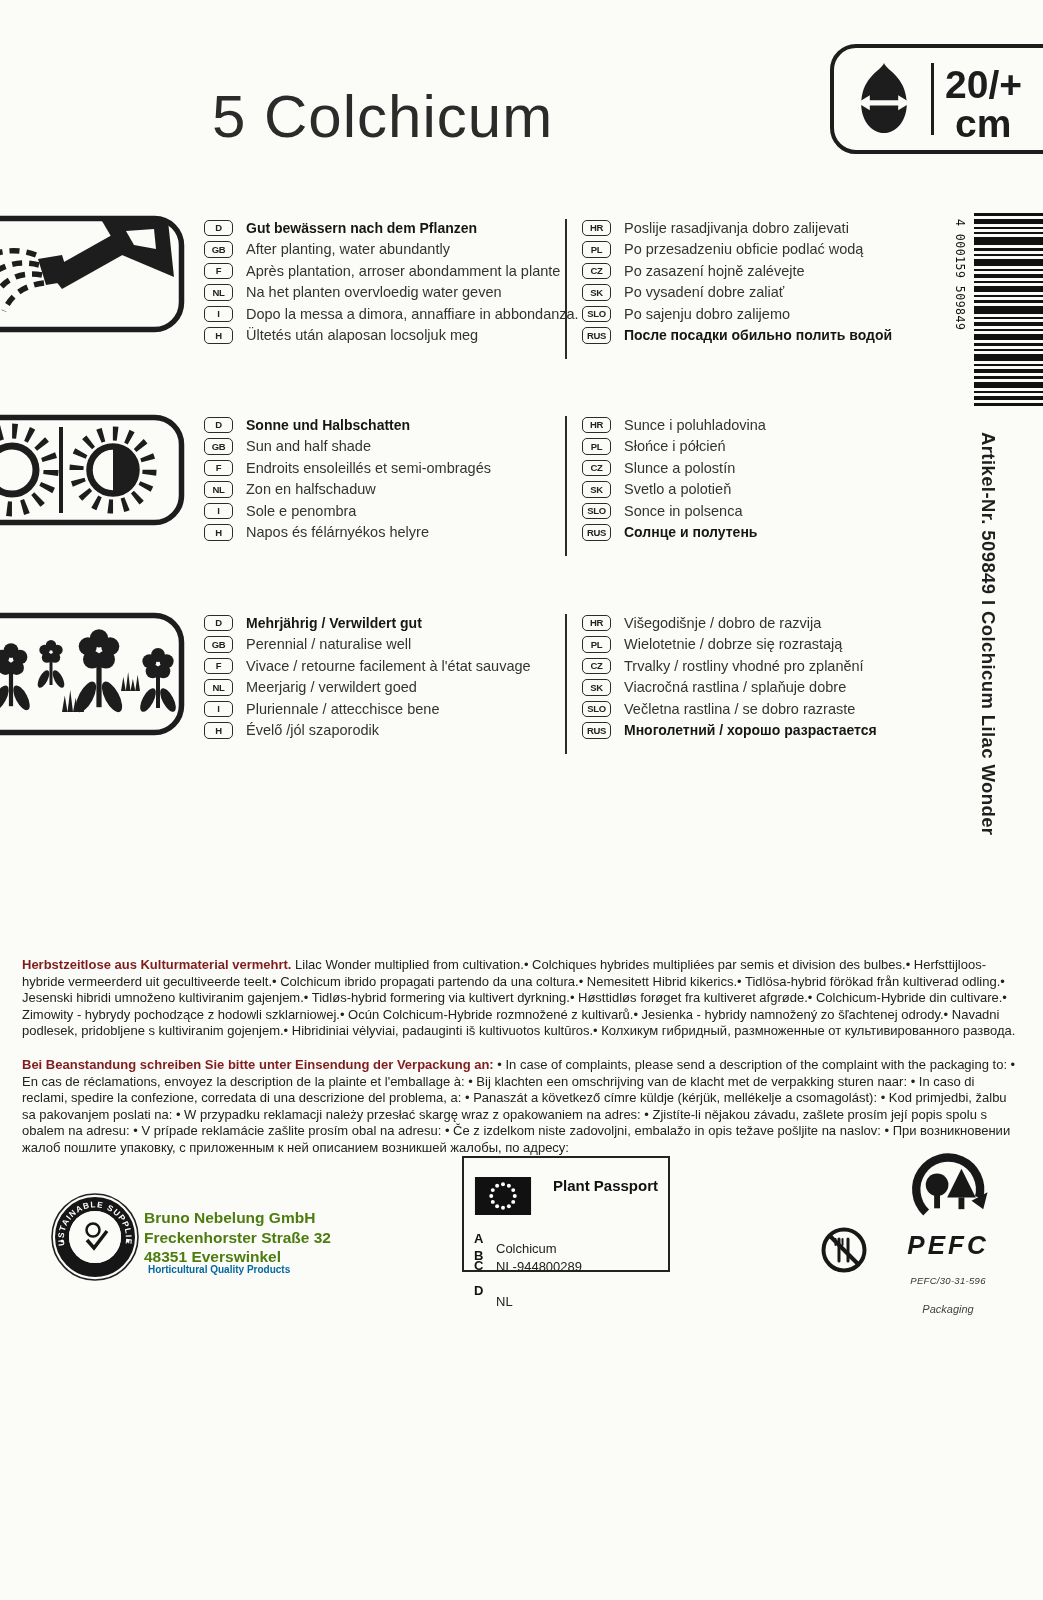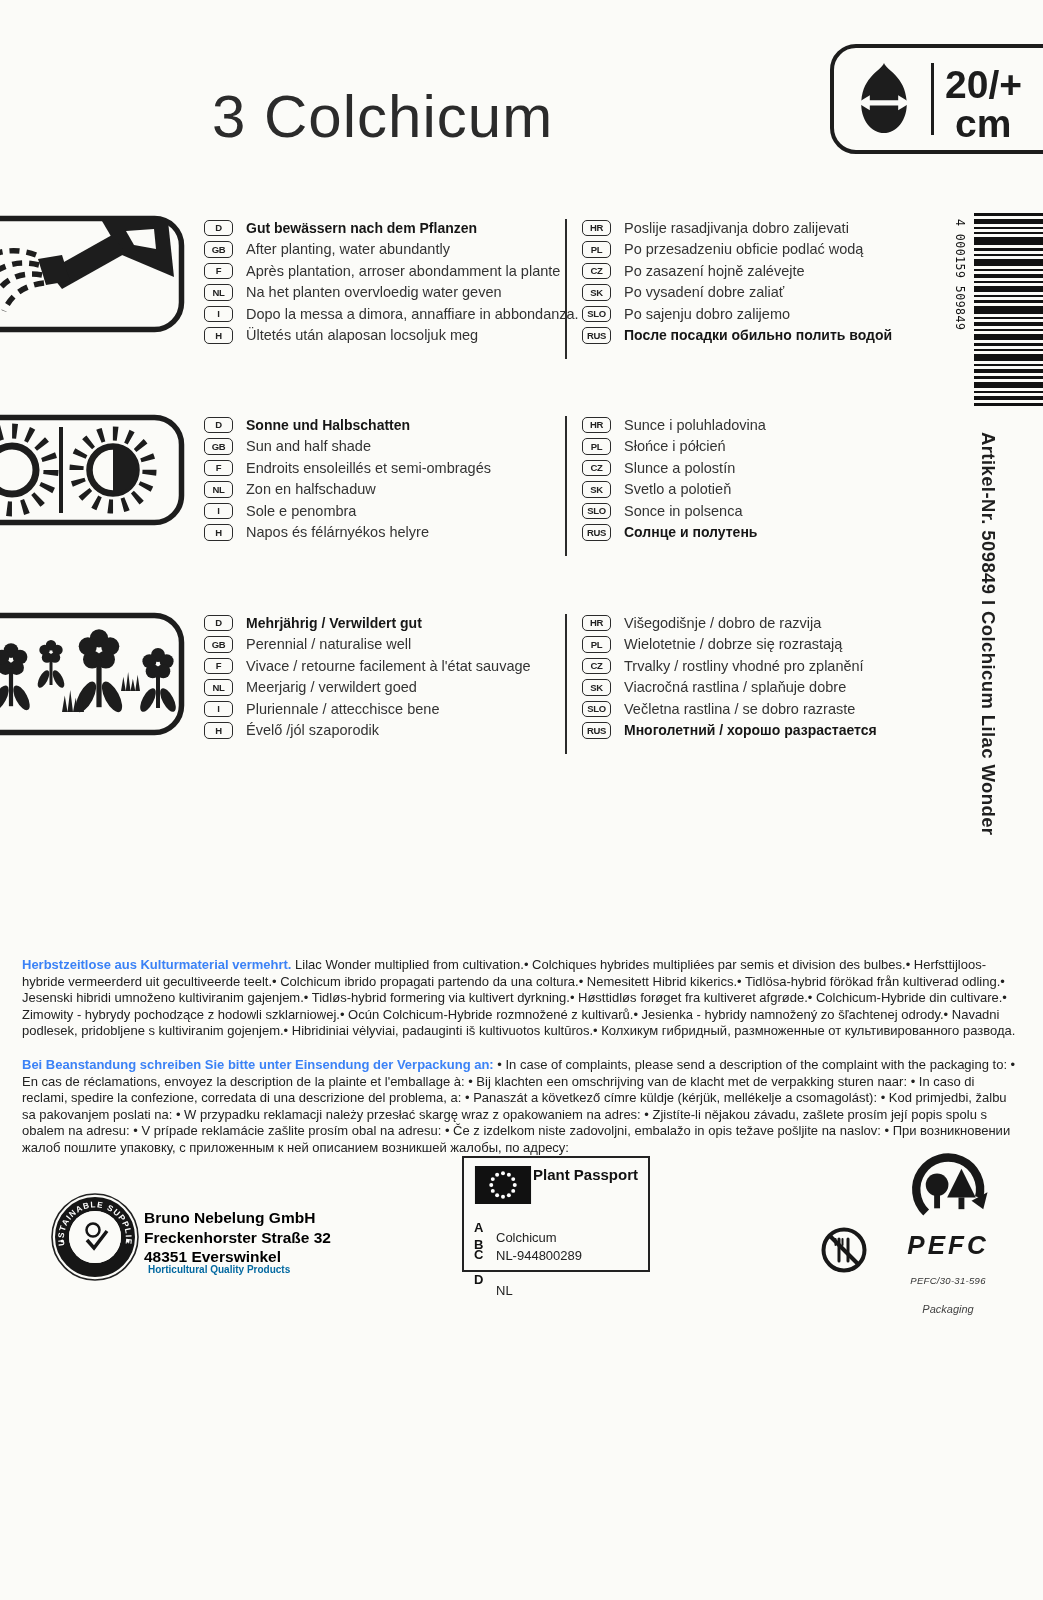--- a/index.html
+++ b/index.html
@@ -40,42 +40,42 @@
   .col-right{left:582px;}
   .lrow{display:flex;align-items:center;height:21.5px;}
   .code{flex:none;width:27px;height:14.5px;border:1.8px solid #2b2b2b;border-radius:5px;
     font-size:9.5px;font-weight:bold;display:flex;align-items:center;justify-content:center;
     letter-spacing:-.3px;color:#222;}
   .txt{margin-left:13px;font-size:14.5px;color:#333;white-space:nowrap;}
   .txt.bold{font-weight:bold;color:#161616;font-size:14px;}
 
   
   .para{left:22px;width:1000px;font-size:13px;line-height:16.6px;color:#222;}
-  .para b{color:#3b82f6;}
-
-  
-  .address{left:144px;top:1208px;font-size:15.5px;font-weight:bold;line-height:19.5px;color:#000000;}
+  .para b{color:#7f1d1d;}
+
+  
+  .address{left:144px;top:1208px;font-size:15.5px;font-weight:bold;line-height:19.5px;color:#4d7c0f;}
   .tagline{left:148px;top:1264px;font-size:10px;font-weight:bold;color:#0369a1;}
-  .passport{left:462px;top:1156px;width:188px;height:116px;border:2.5px solid #222;
-    background:transparent;padding:8px 10px;box-sizing:border-box;}
+  .passport{left:462px;top:1156px;width:208px;height:116px;border:2.5px solid #222;
+    background:transparent;padding:19px 10px;box-sizing:border-box;}
   .pp-head{display:flex;justify-content:space-between;align-items:flex-start;}
   .pp-title{font-weight:bold;font-size:15px;color:#111;}
   .pp-rows{margin-top:5px;}
   .pp-row{display:grid;grid-template-columns:22px 1fr;font-size:13px;height:17.5px;align-items:center;}
   .pp-key{font-weight:bold;color:#111;}
   .pp-val{color:#222;margin-top:21px;}
   .pefc-col{left:886px;top:1150px;width:124px;text-align:center;font-style:italic;}
   .pefc-name{margin-top:2px;font-weight:bold;font-size:26px;letter-spacing:3px;color:#181818;}
   .pefc-code{font-size:9.5px;color:#333;margin-top:14px;letter-spacing:.3px;}
   .pefc-label{font-size:11px;color:#444;margin-top:17px;}
 </style>
 </head>
 <body>
 
-<div class="abs title">3 Colchicum</div>
+<div class="abs title">5 Colchicum</div>
 
 <div class="abs size-badge">
   <svg width="68" height="80" viewBox="0 0 72 84" style="margin-left:16px">
     <path d="M36,4 C33,12 14,18 12,44 C10.5,64 23,78 36,78 C49,78 61.5,64 60,44 C58,18 39,12 36,4 Z" fill="#1d1d1d"></path>
     <line x1="16" y1="46" x2="56" y2="46" stroke="#fbfbf8" stroke-width="5.5"></line>
     <polygon points="8,46 21,38 21,54" fill="#fbfbf8"></polygon>
     <polygon points="64,46 51,38 51,54" fill="#fbfbf8"></polygon>
   </svg>
   <div class="size-divider"></div>
   <div class="size-text">

